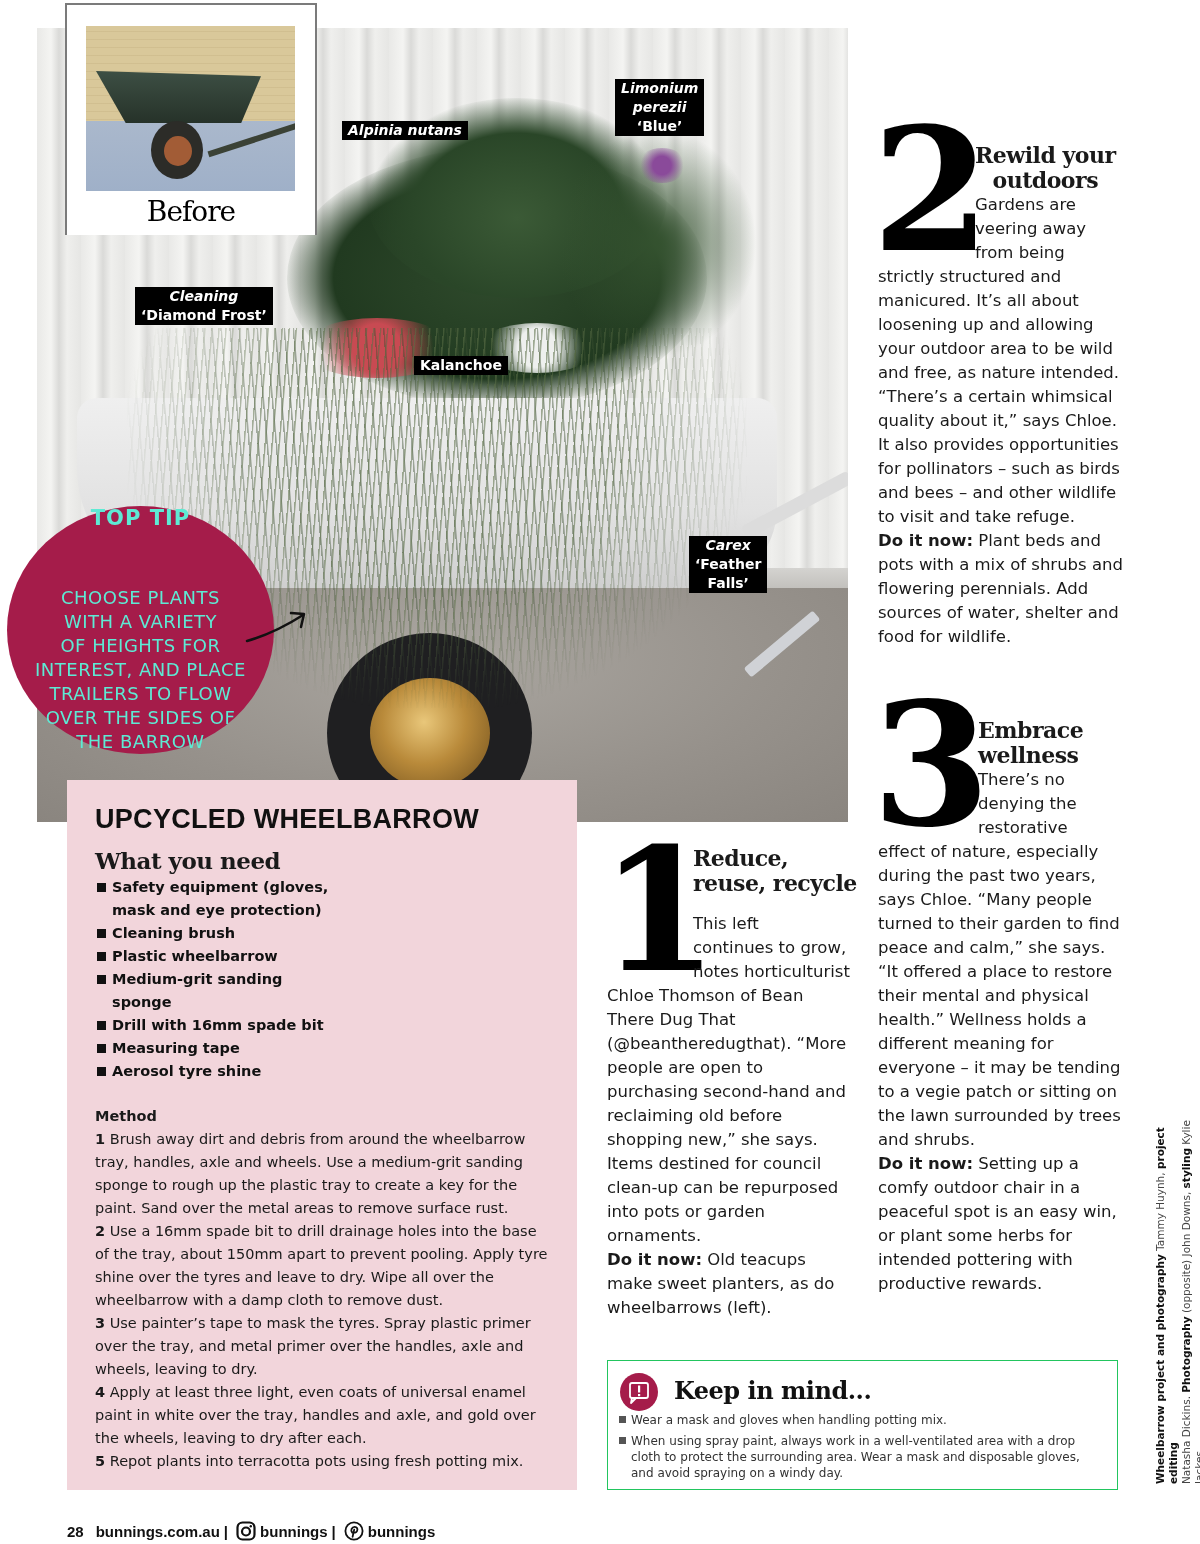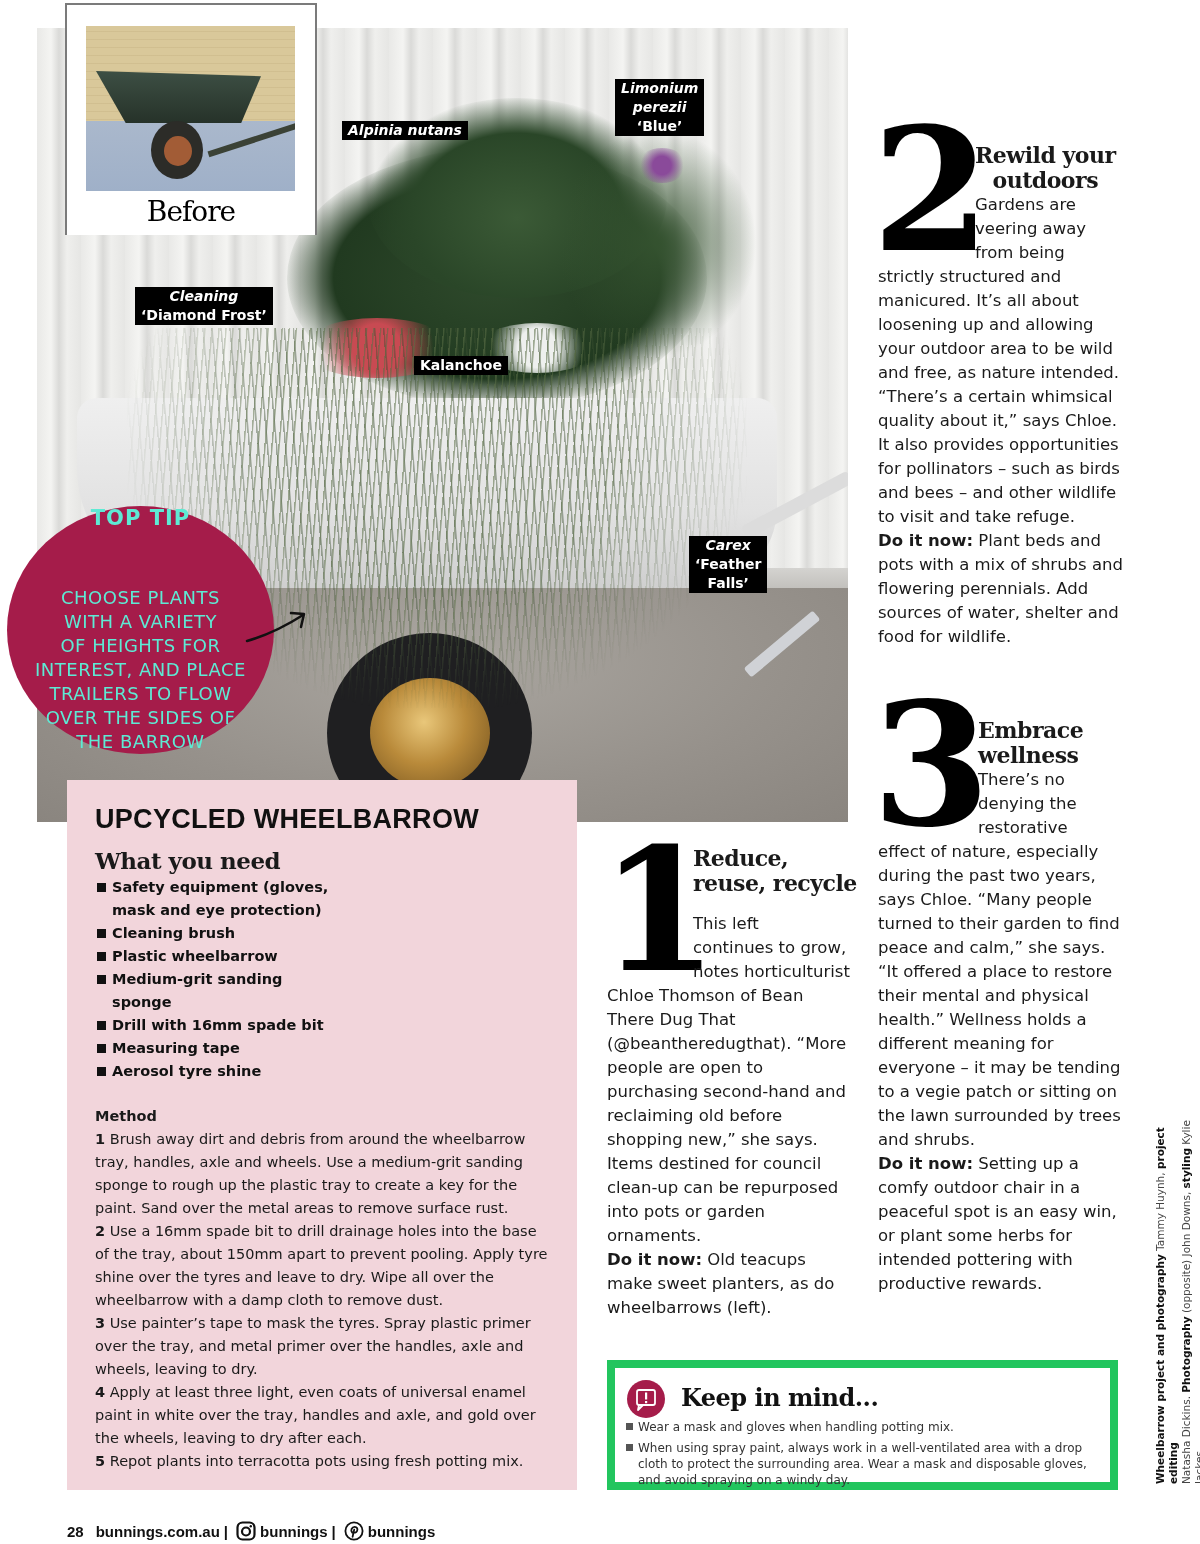--- a/index.html
+++ b/index.html
@@ -122,21 +122,21 @@
   }
   .sechead {
     position: absolute; font-family: "DejaVu Serif", serif; font-weight: bold; font-size: 22px; line-height: 25px; color: #1a1a1a; letter-spacing: -0.5px;
   }
   .para { position: absolute; font-size: 16.5px; line-height: 24px; color: #1a1a1a; }
   .para b { font-weight: bold; }
 
   
   .kim {
     position: absolute; left: 607px; top: 1360px; width: 511px; height: 130px;
-    border: 8px solid #22c55e; background: #fff;
+    border: 1px solid #22c55e; background: #fff;
   }
   .kim .icon {
     position: absolute; left: 12px; top: 12px; width: 38px; height: 38px; border-radius: 50%; background: #a51c4a;
   }
   .kim .title {
     position: absolute; left: 66px; top: 15px; font-family: "DejaVu Serif", serif; font-weight: bold; font-size: 24px; color: #111; letter-spacing: -0.5px;
   }
   .kim ul { position: absolute; left: 10px; top: 51px; width: 480px; list-style: none; }
   .kim li { font-size: 12px; line-height: 16px; color: #333; padding-left: 13px; position: relative; margin-bottom: 5px; }
   .kim li::before { content: ""; position: absolute; left: 1px; top: 4px; width: 7px; height: 7px; background: #555; }

